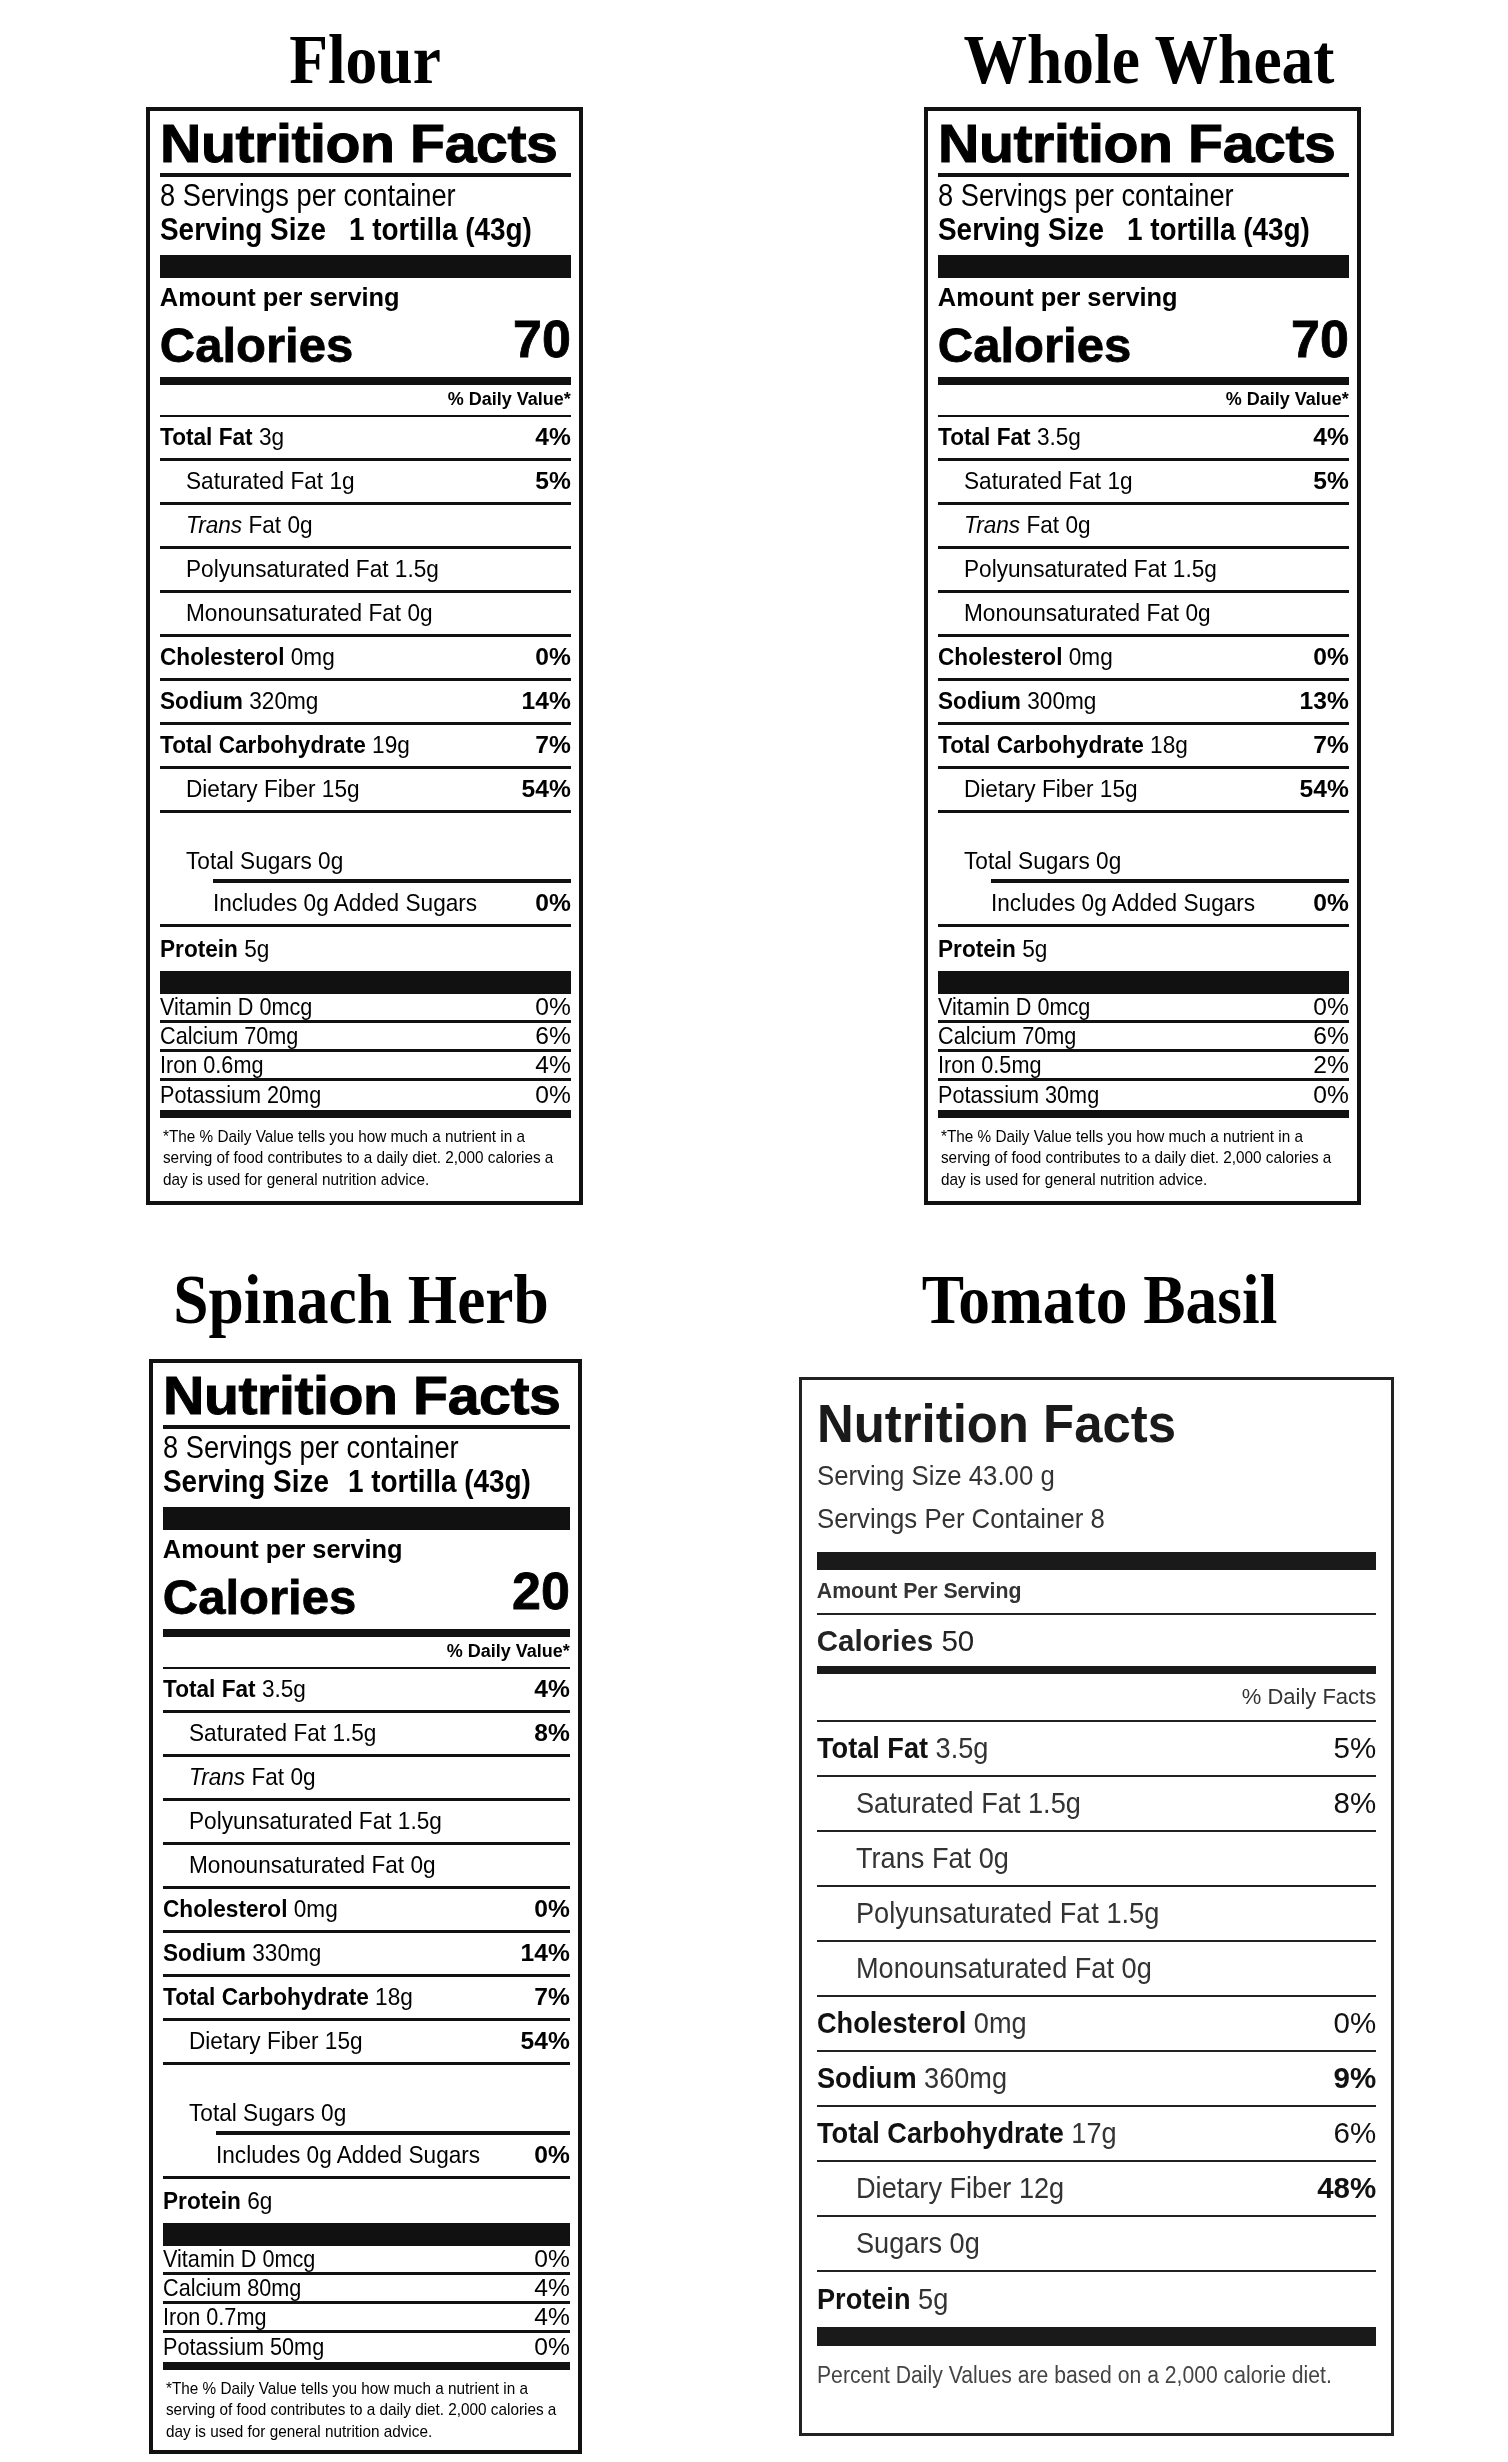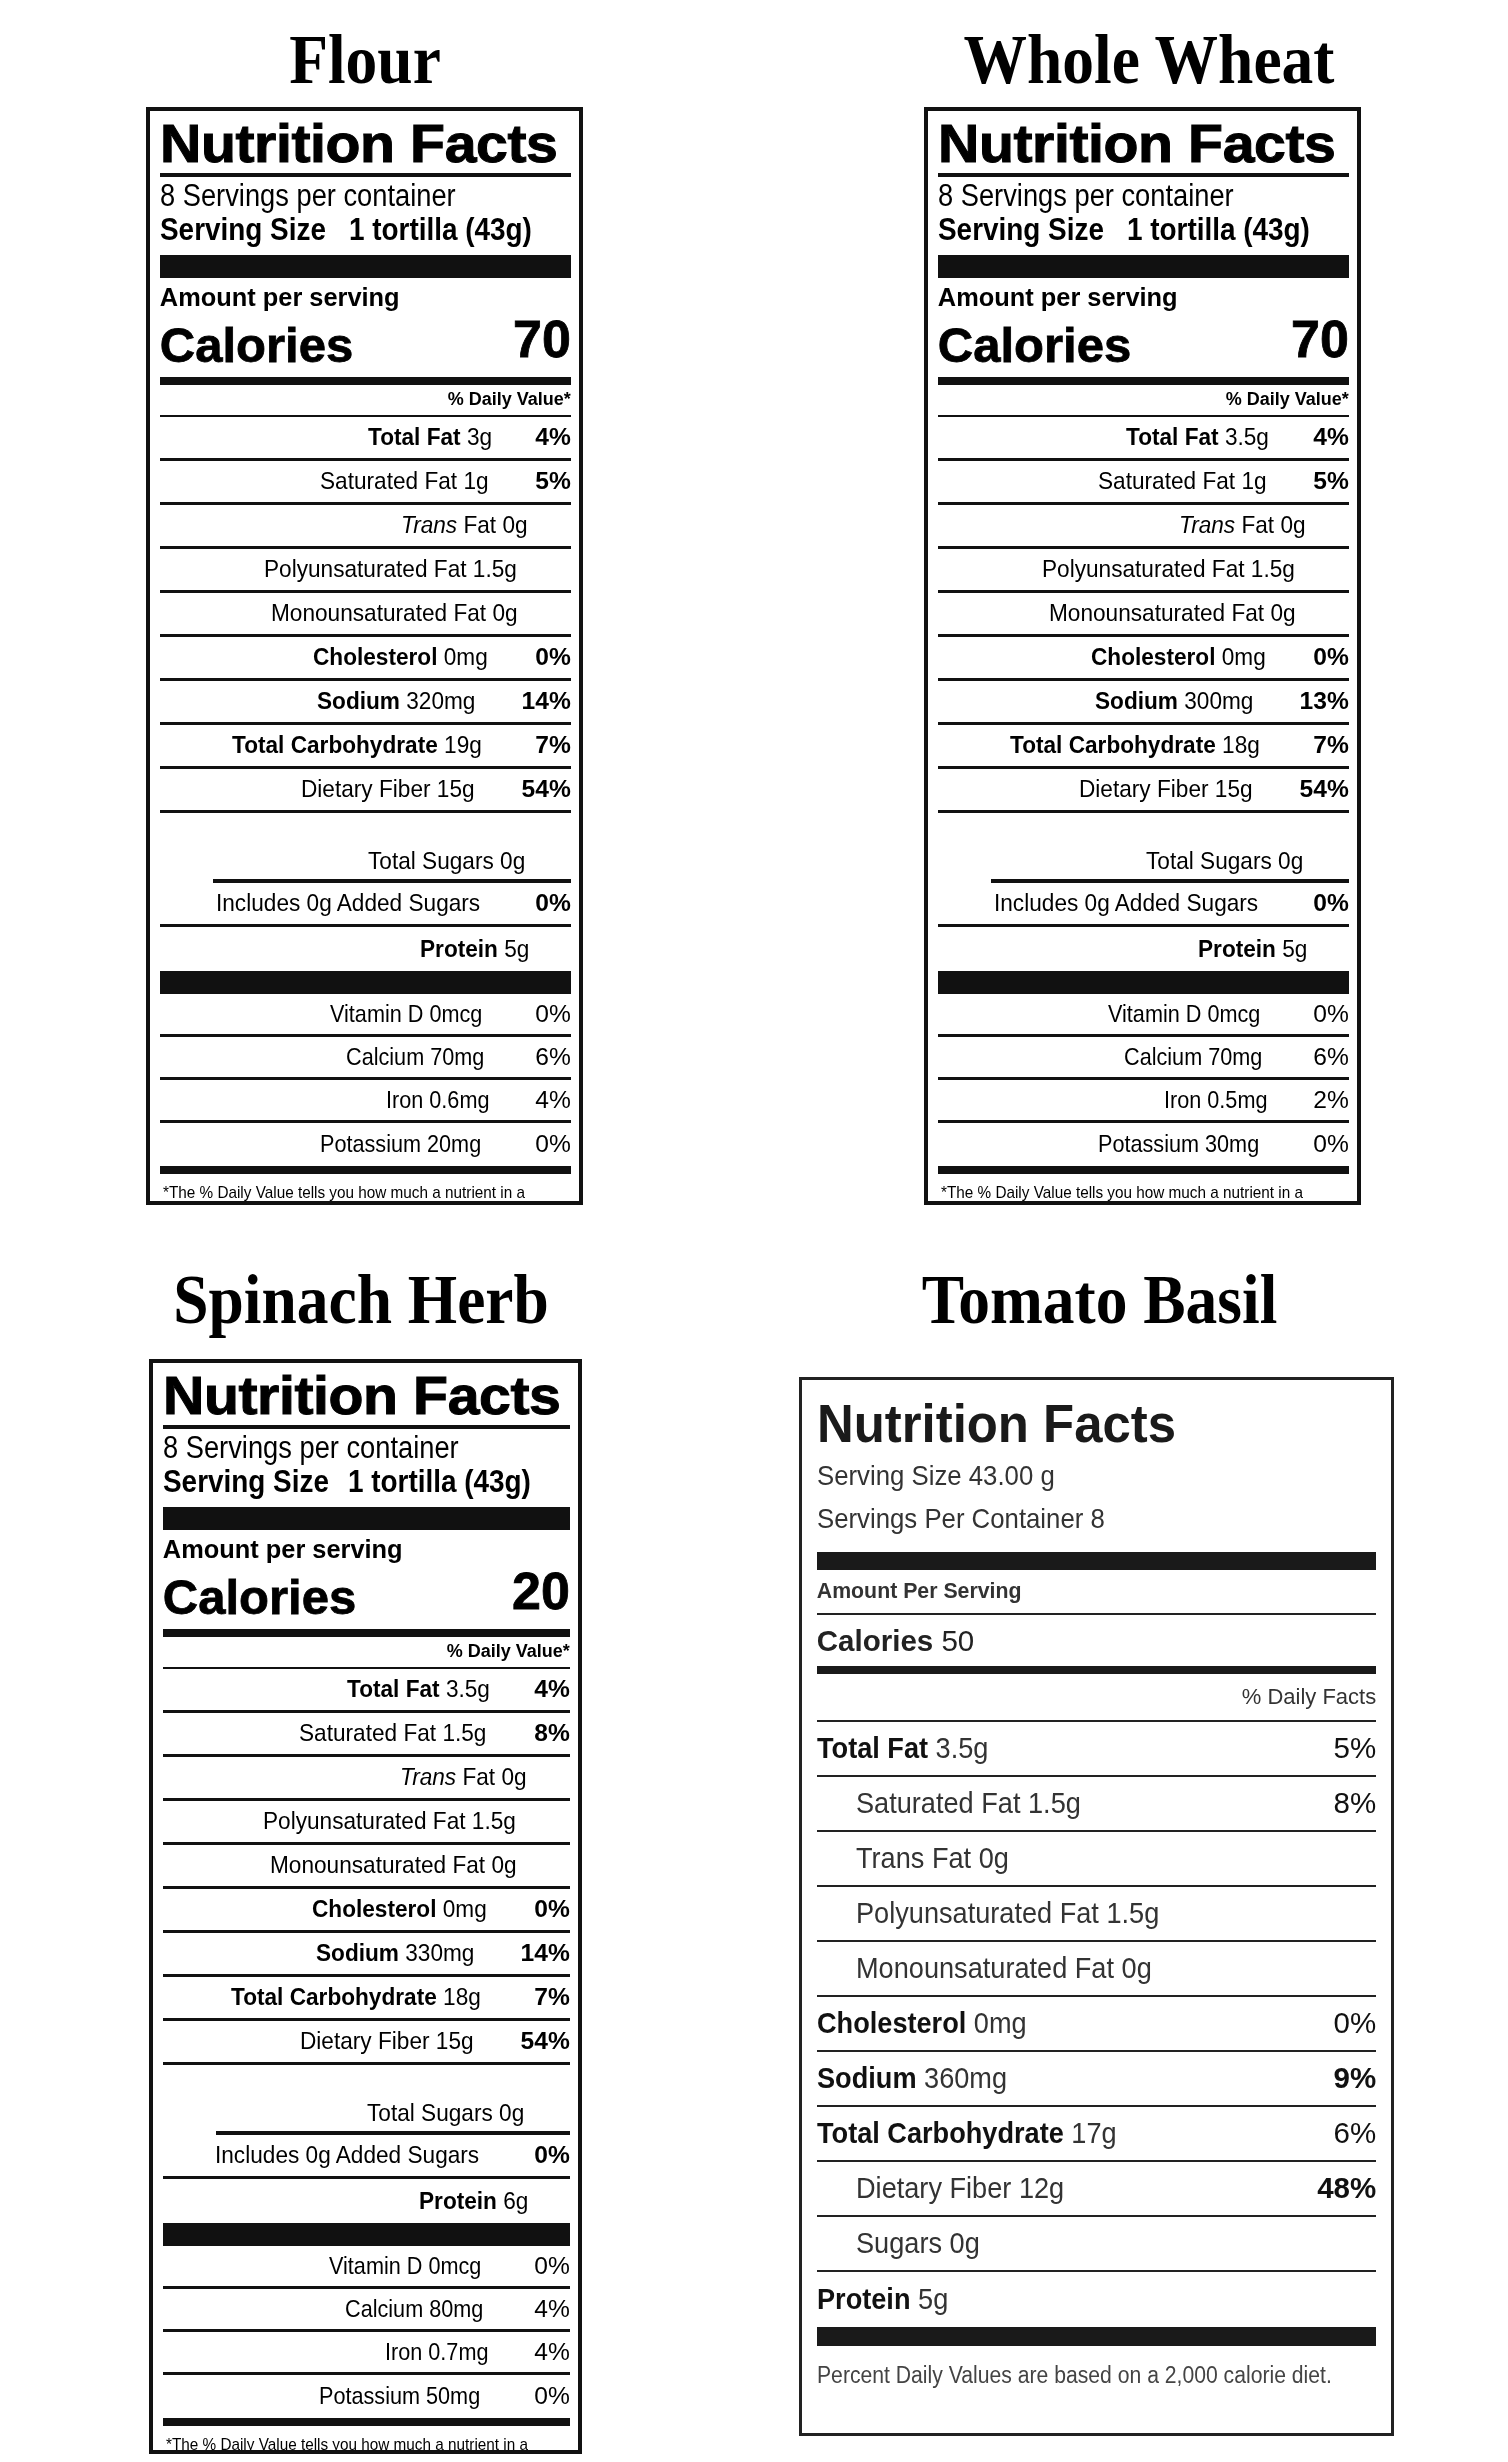--- a/index.html
+++ b/index.html
@@ -57,37 +57,36 @@
     display: flex; justify-content: space-between; align-items: flex-end;
     margin-top: -4.9px; margin-bottom: 4.9px;
   }
   .fda .cal-label { font-weight: 900; font-size: 49px; line-height: 53px; -webkit-text-stroke: 0.8px #000; }
   .fda .cal-value { font-weight: 700; font-size: 52px; line-height: 66px; -webkit-text-stroke: 0.8px #000; }
   .fda .dv-header {
     text-align: right; font-weight: bold; font-size: 18px; line-height: 29.5px;
     border-bottom: 2.5px solid #111;
   }
   .fda .row {
-    display: flex; justify-content: flex-end; align-items: center;
+    display: flex; justify-content: space-between; align-items: center;
     height: 44px; font-size: 24.6px;
     border-bottom: 3.3px solid #111;
     white-space: nowrap;
-    gap: 32px;
   }
   .fda .row .lbl { transform-origin: left center; transform: scaleX(0.92); }
   .fda .row .lbl b { font-weight: 900; }
   .fda .row .pct { font-weight: bold; }
   .fda .row.indent1 { padding-left: 26px; }
   .fda .row.indent2 { padding-left: 53px; }
   .fda .row.short-rule { border-bottom: none; position: relative; margin-top: 26px; }
   .fda .row.short-rule::after {
     content: ""; position: absolute; left: 53px; right: 0; bottom: 0; height: 3.3px; background: #111;
   }
   .fda .row.no-rule { border-bottom: none; }
-  .fda .row.vit { height: 43px; font-size: 24.6px; }
+  .fda .row.vit { height: 29px; font-size: 24.6px; }
   .fda .row.vit .lbl { transform: scaleX(0.88); }
   .fda .row.vit .pct { font-weight: normal; }
   .fda .footnote {
     font-size: 17px; line-height: 21.3px; padding: 8.2px 3.3px 4.9px 3.3px;
     transform-origin: left top; transform: scaleX(0.9); width: 110%;
   }
 
   
   .simple {
     position: absolute;

